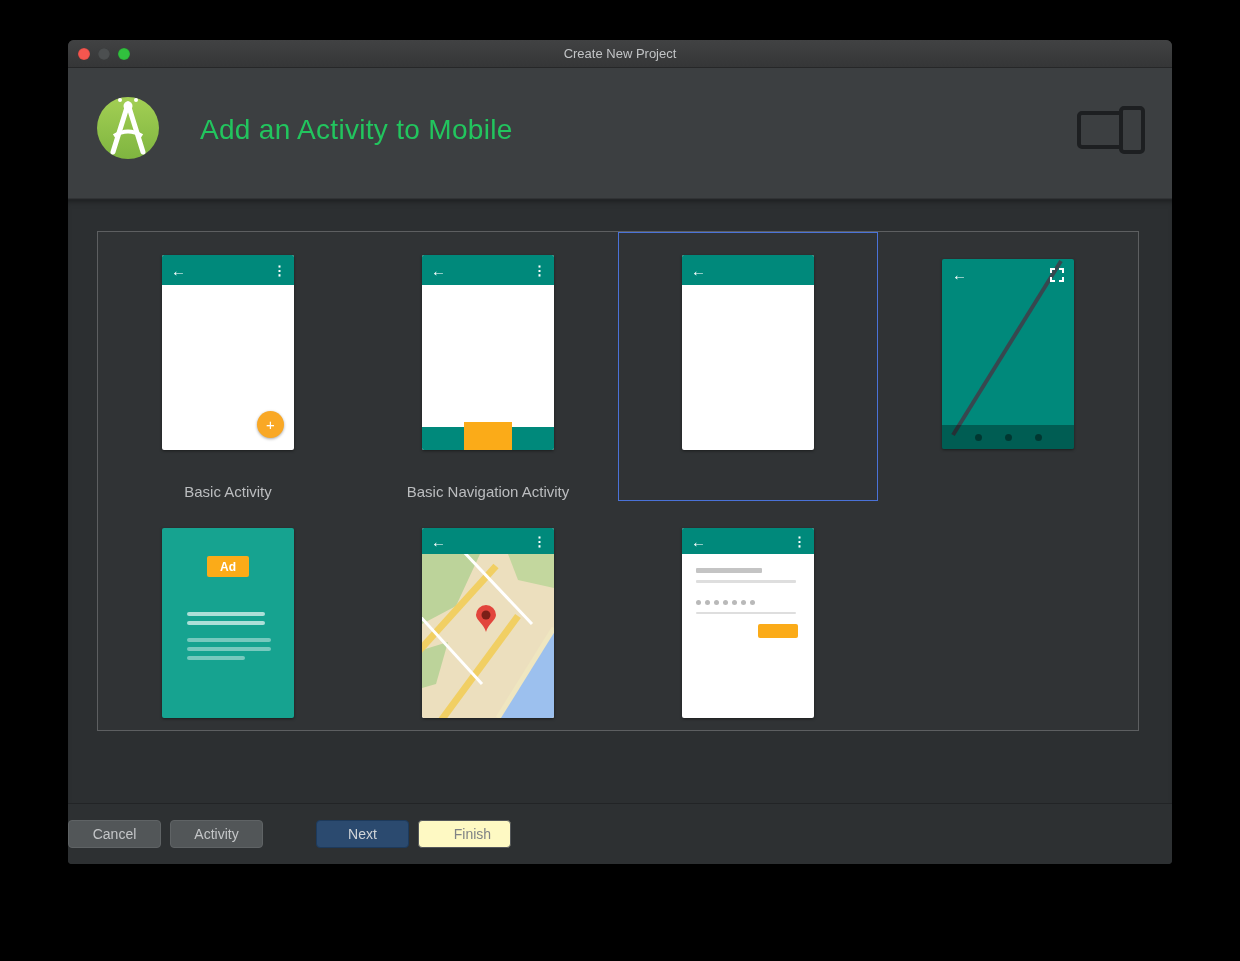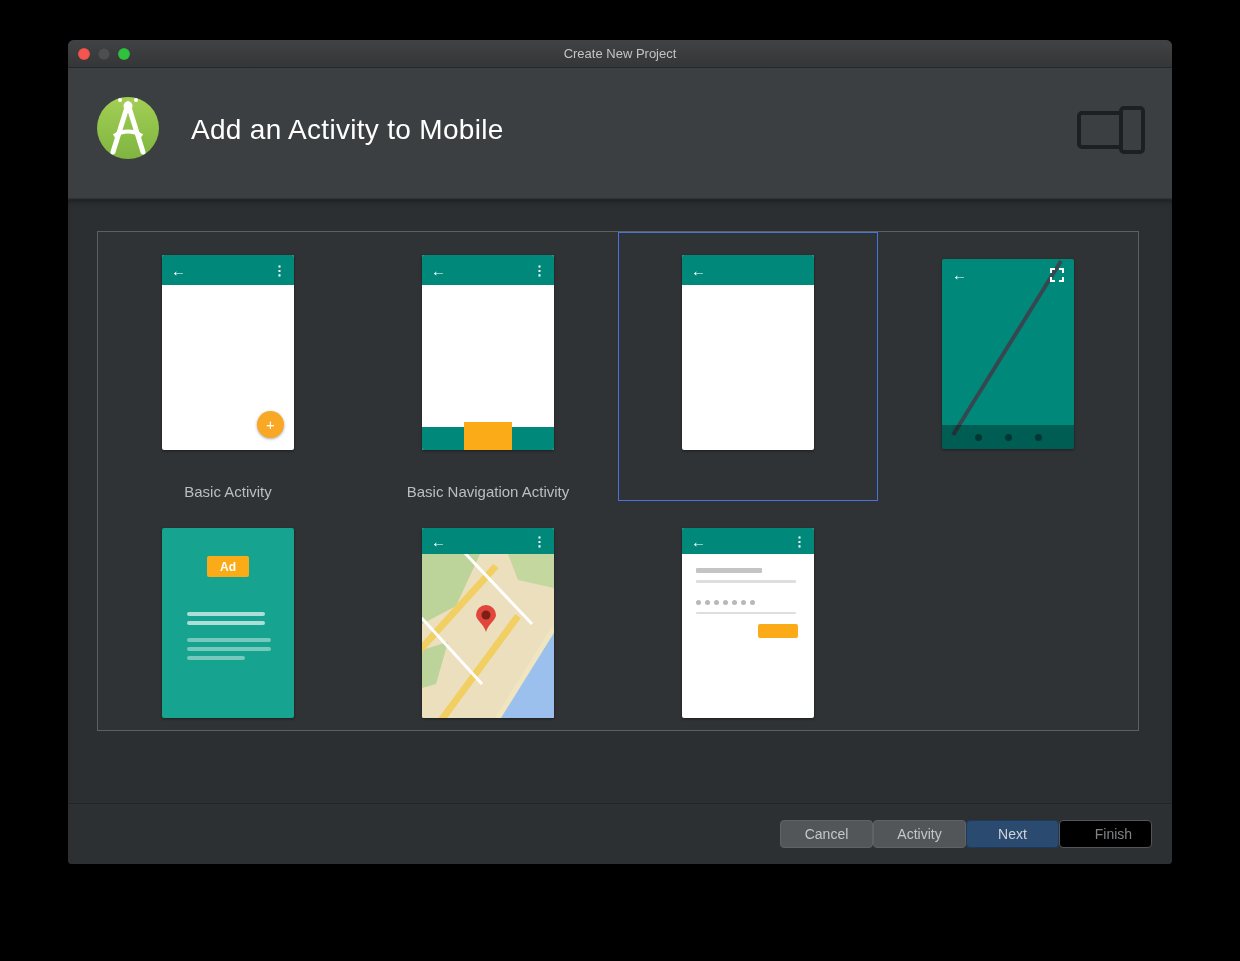--- a/index.html
+++ b/index.html
@@ -18,21 +18,21 @@
   .title-text { color:#c2c4c6; font-size:13px; }
   .traffic { position:absolute; left:10px; top:8px; display:flex; gap:8px; }
   .light { width:12px; height:12px; border-radius:50%; box-shadow:inset 0 0 1px rgba(0,0,0,.4); }
   .light.close { background:#f4564f; }
   .light.minimize { background:#4c4f50; }
   .light.zoom { background:#31c13e; }
 
   
   .header { position:relative; height:130px; background:#3c3f41; }
   .logo { position:absolute; left:27px; top:27px; width:66px; height:66px; }
-  .header-title { position:absolute; left:123px; top:46px; color:#ffffff;
+  .header-title { position:absolute; left:132px; top:46px; color:#22c55e;
                   font-size:28px; font-weight:400; letter-spacing:.3px; }
   .form-factor { position:absolute; right:26px; top:36px; }
 
   
   .content { position:absolute; top:159px; bottom:61px; left:0; right:0;
              background:#2c2f31; border-top:1px solid #232527;
              box-shadow:inset 0 5px 7px -5px rgba(0,0,0,.55); }
   .panel { position:absolute; left:29px; top:31px; width:1042px; height:500px;
            background:#303335; border:1px solid #5d5f61;
            display:grid; grid-template-columns:repeat(4,1fr);
@@ -93,27 +93,27 @@
   
   .lg-line { position:absolute; border-radius:1px; }
   .pw-dots { position:absolute; left:14px; top:72px; display:flex; gap:4px; }
   .pw-dot { width:5px; height:5px; border-radius:50%; background:#b9b9b9; }
   .lg-btn { position:absolute; left:76px; top:96px; width:40px; height:14px;
             background:#fbab18; border-radius:2px; }
 
   
   .footer { position:absolute; left:0; right:0; bottom:0; height:61px;
             background:#2d3032; border-top:1px solid #222426;
-            display:flex; align-items:center; justify-content:flex-end;
-            padding-right:20px; }
+            display:flex; align-items:center; 
+            gap:9px; padding-right:20px; }
   .btn { height:28px; min-width:93px; border-radius:4px; background:#525658;
          border:1px solid #5f6365; color:#c4c6c8; font-size:14px;
          font-family:"Liberation Sans", sans-serif; cursor:pointer; }
-  .btn.primary { background:#2b4a6f; border-color:#1d3document; border-color:#1d3a5c; color:#d0d4d8; }
-  .btn.disabled { background:#000000; border-color:#54575a; color:#808385; cursor:default;padding-left:16px; }
+  .btn.primary { background:#2b4a6f; border-color:#1d3document; border-color:#1d3a5c; color:#d0d4d8;margin-left:44px; }
+  .btn.disabled { background:#fef9c3; border-color:#54575a; color:#808385; cursor:default;padding-left:16px; }
 </style>
 </head>
 <body>
 
 <div class="window">
 
   <div class="titlebar">
     <div class="traffic">
       <div class="light close"></div>
       <div class="light minimize"></div>

